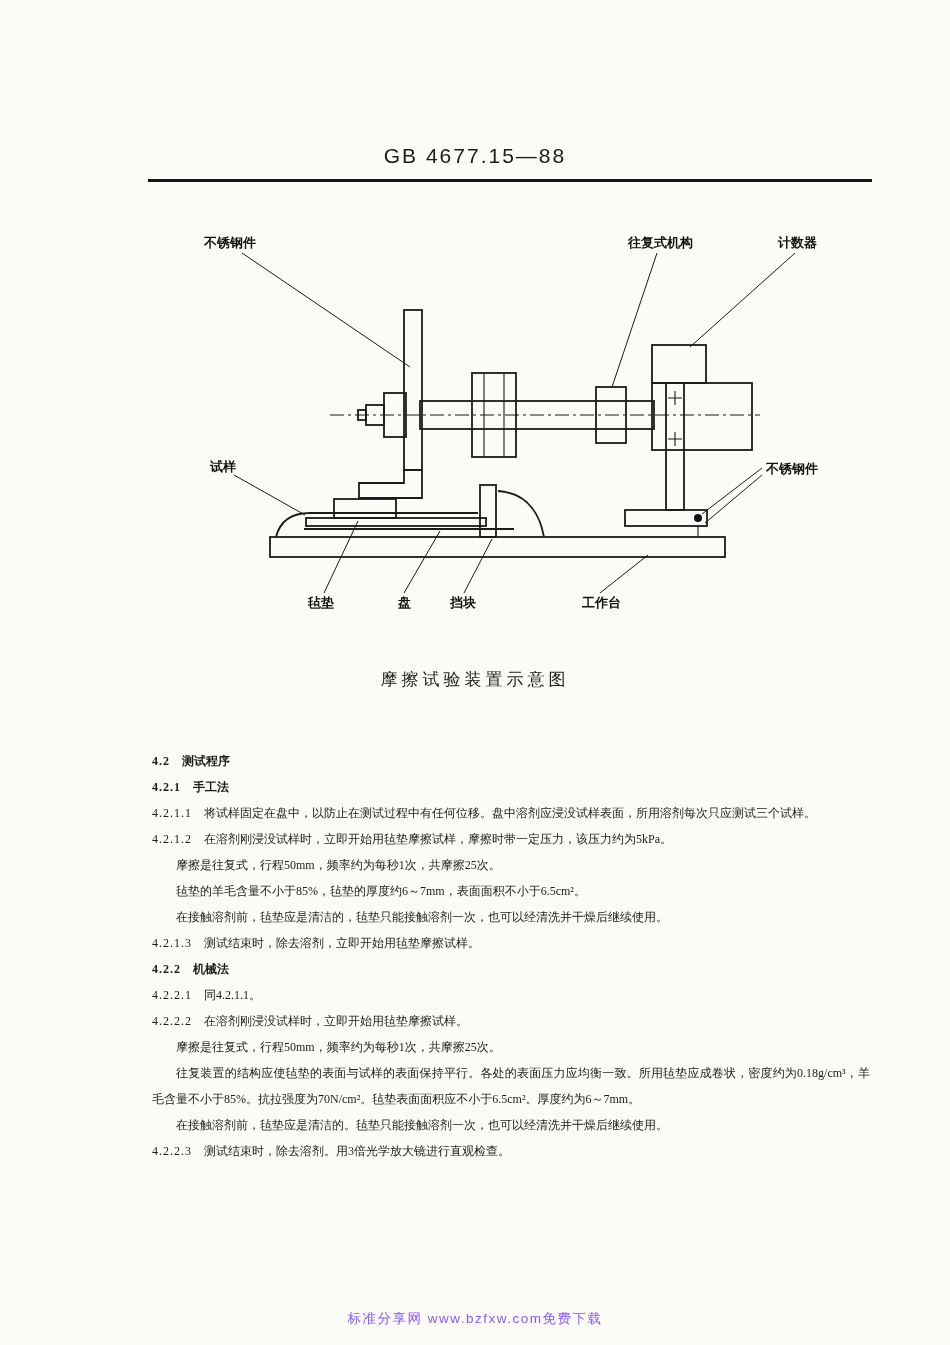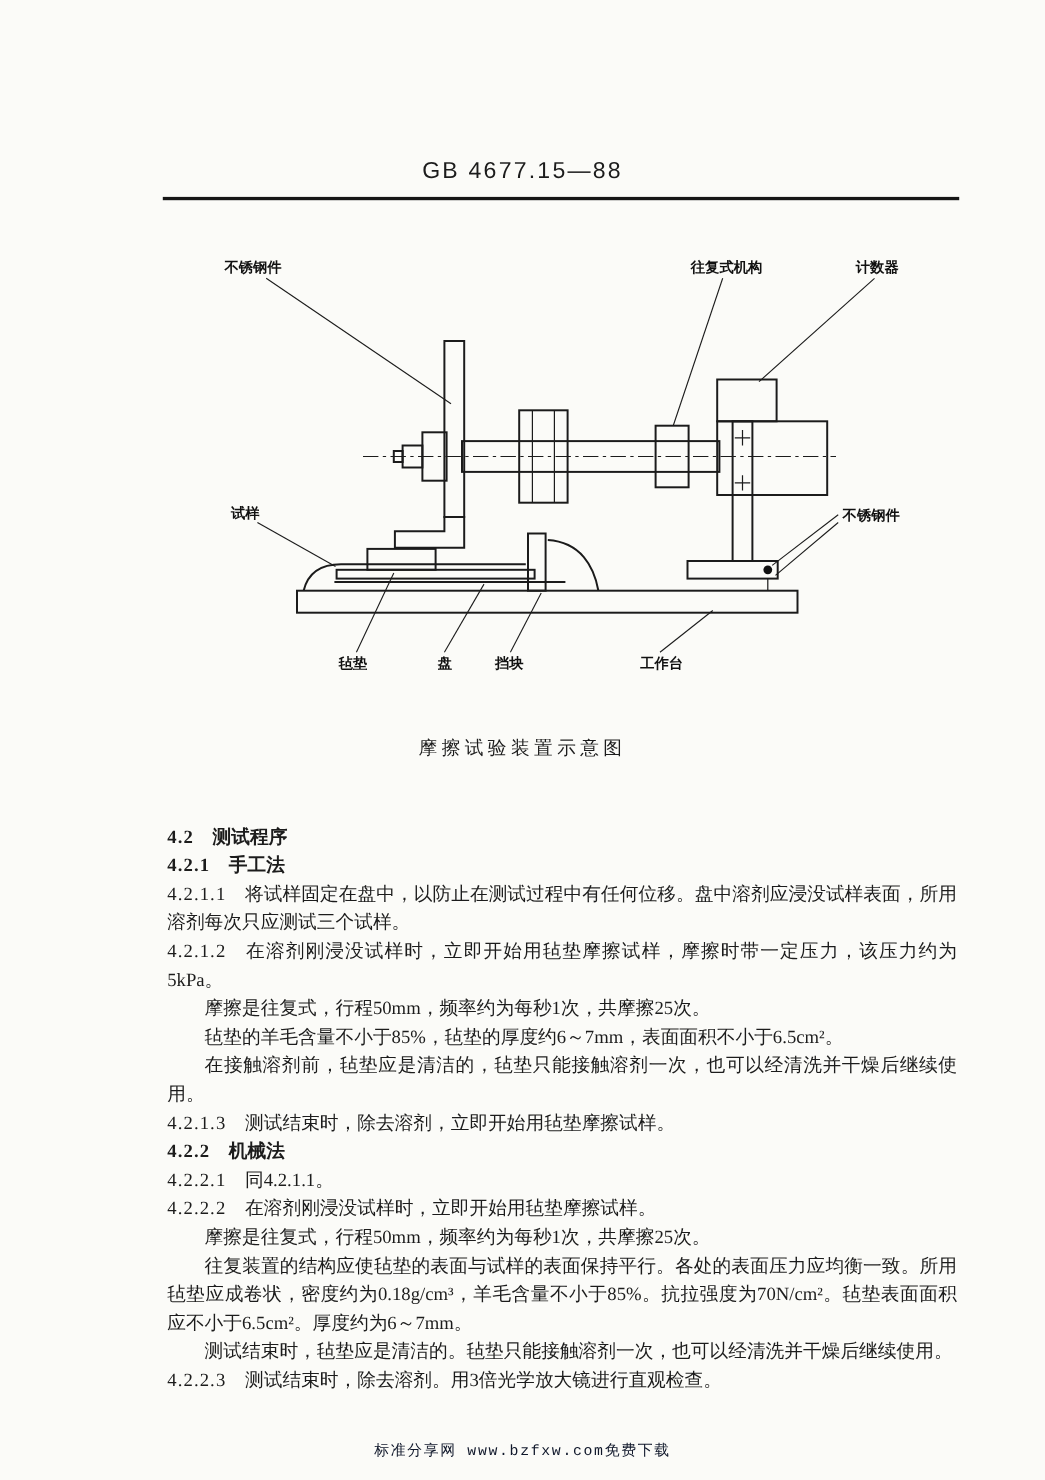--- a/index.html
+++ b/index.html
@@ -24,31 +24,31 @@
   }
   .machine{fill:none;stroke:#1b1b1b;stroke-width:1.8;}
   .thin{fill:none;stroke:#1b1b1b;stroke-width:1.1;}
   .leader{stroke:#1b1b1b;stroke-width:1;fill:none;}
   .figure-caption{
     position:absolute;top:668px;left:0;width:100%;text-align:center;
     font-size:17px;font-weight:400;letter-spacing:4px;
   }
   .body-text{
     position:absolute;top:748px;left:152px;width:718px;
-    font-size:17px;line-height:26px;text-align:justify;
+    font-size:12px;line-height:26px;text-align:justify;
   }
   .para{margin:0;}
   .para.indent{text-indent:2em;}
   .para.head{font-weight:700;}
   .num{margin-right:1em;letter-spacing:1px;white-space:nowrap;}
   .num:empty{display:none;margin:0;}
   .footer-watermark{
     position:absolute;top:1310px;left:0;width:100%;text-align:center;
-    color:#0f172a;font-size:13.5px;letter-spacing:1.5px;
-    font-family:Liberation Mono, monospace;
+    color:#8b5cf6;font-size:13.5px;letter-spacing:1.5px;
+    font-family:Liberation Sans, sans-serif;
   }
 </style>
 </head>
 <body>
 
 <div class="header-title">GB 4677.15—88</div>
 <div class="header-rule"></div>
 
 <div class="diagram-wrap">
   <svg width="950" height="430" viewBox="0 0 950 430">
@@ -126,17 +126,17 @@
   <p class="para"><span class="num">4.2.1.2</span><span>在溶剂刚浸没试样时，立即开始用毡垫摩擦试样，摩擦时带一定压力，该压力约为5kPa。</span></p>
   <p class="para indent"><span>摩擦是往复式，行程50mm，频率约为每秒1次，共摩擦25次。</span></p>
   <p class="para indent"><span>毡垫的羊毛含量不小于85%，毡垫的厚度约6～7mm，表面面积不小于6.5cm²。</span></p>
   <p class="para indent"><span>在接触溶剂前，毡垫应是清洁的，毡垫只能接触溶剂一次，也可以经清洗并干燥后继续使用。</span></p>
   <p class="para"><span class="num">4.2.1.3</span><span>测试结束时，除去溶剂，立即开始用毡垫摩擦试样。</span></p>
   <p class="para head"><span class="num">4.2.2</span><span>机械法</span></p>
   <p class="para"><span class="num">4.2.2.1</span><span>同4.2.1.1。</span></p>
   <p class="para"><span class="num">4.2.2.2</span><span>在溶剂刚浸没试样时，立即开始用毡垫摩擦试样。</span></p>
   <p class="para indent"><span>摩擦是往复式，行程50mm，频率约为每秒1次，共摩擦25次。</span></p>
   <p class="para indent"><span>往复装置的结构应使毡垫的表面与试样的表面保持平行。各处的表面压力应均衡一致。所用毡垫应成卷状，密度约为0.18g/cm³，羊毛含量不小于85%。抗拉强度为70N/cm²。毡垫表面面积应不小于6.5cm²。厚度约为6～7mm。</span></p>
-  <p class="para indent"><span>测试结束时，毡垫应是清洁的。毡垫只能接触溶剂一次，也可以经清洗并干燥后继续使用。</span></p>
+  <p class="para indent"><span>在接触溶剂前，毡垫应是清洁的。毡垫只能接触溶剂一次，也可以经清洗并干燥后继续使用。</span></p>
   <p class="para"><span class="num">4.2.2.3</span><span>测试结束时，除去溶剂。用3倍光学放大镜进行直观检查。</span></p>
 </div>
 
 <div class="footer-watermark">标准分享网 www.bzfxw.com免费下载</div>
 
 </body></html>

